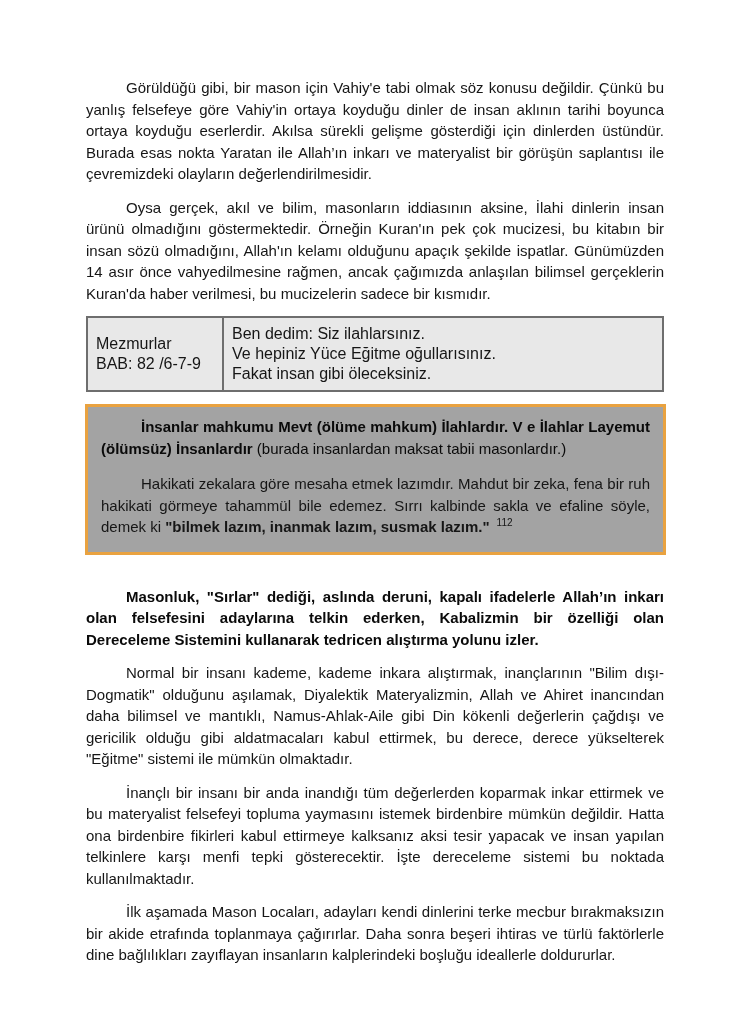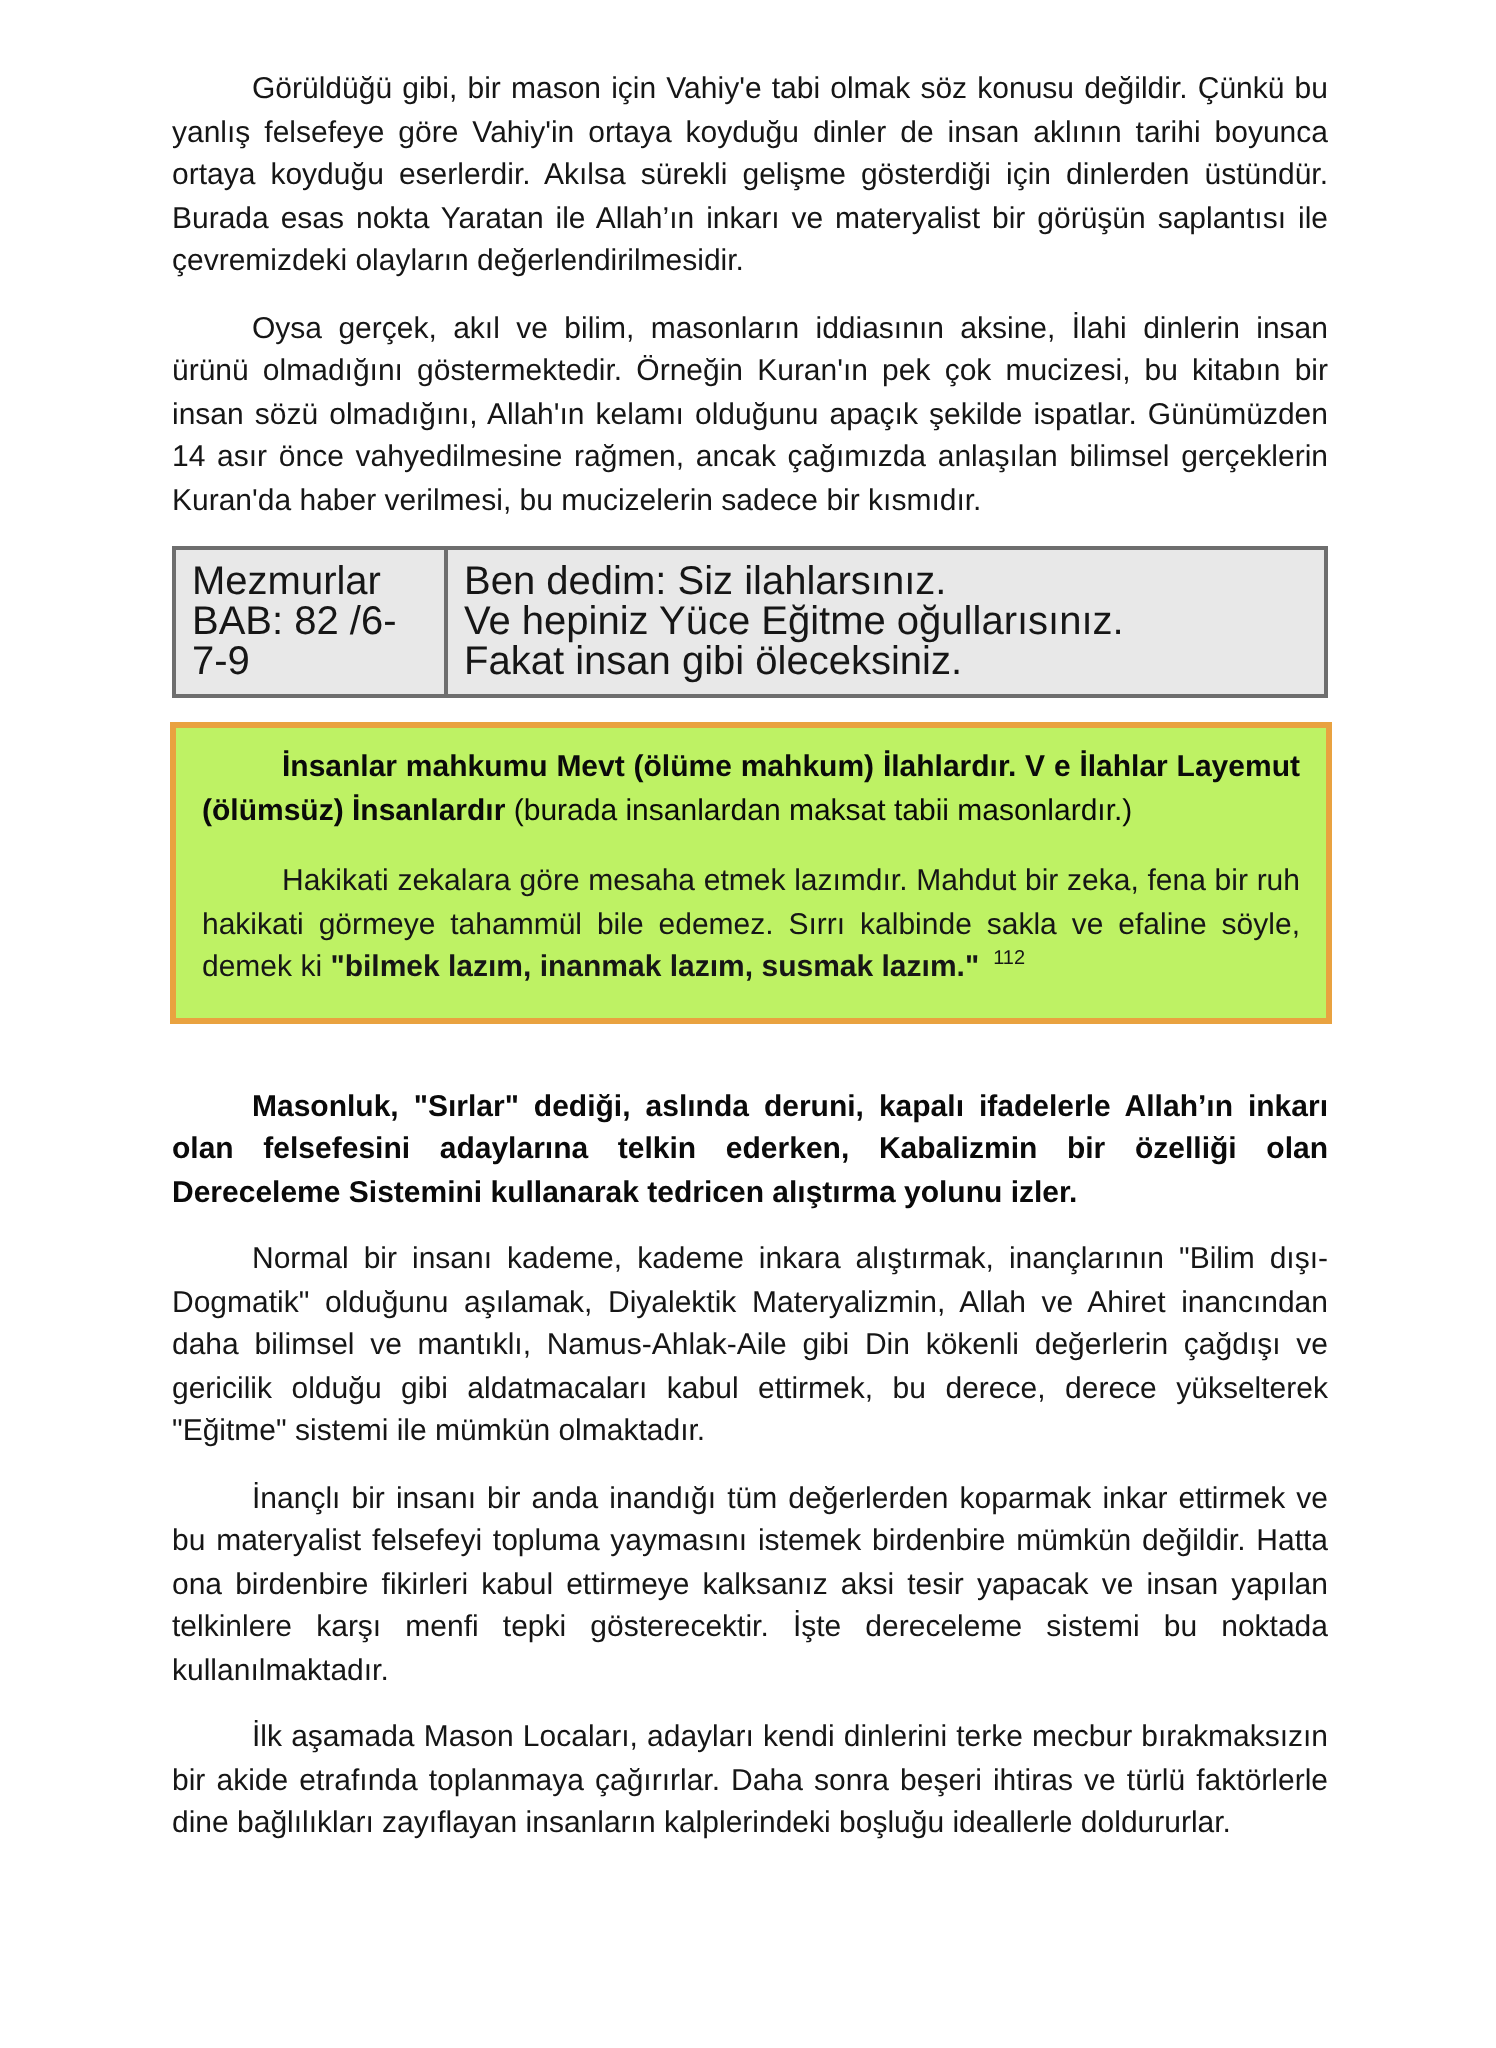--- a/index.html
+++ b/index.html
@@ -11,57 +11,57 @@
     width: 748px;
     height: 1024px;
     font-family: "Liberation Sans", "DejaVu Sans", sans-serif;
     color: #161616;
     overflow: hidden;
   }
   .page {
     box-sizing: border-box;
     width: 748px;
     height: 1024px;
-    padding: 34px 84px 0 86px;
+    padding: 77px 84px 0 86px;
     border-radius: 21px;
   }
   p.para {
     margin: 0 0 12px 0;
     font-size: 15px;
     line-height: 21.5px;
     text-align: justify;
     text-indent: 40px;
   }
   .b { font-weight: bold; }
 
   
   table.scripture {
     width: 100%;
     border-collapse: collapse;
     background: #e8e8e8;
     border: 2px solid #6e6e6e;
     margin: 2px 0 12px 0;
-    font-size: 20px;
+    font-size: 16px;
     line-height: 20px;
   }
   table.scripture td {
     padding: 6px 8px;
     vertical-align: middle;
   }
   td.ref {
     width: 118px;
     border-right: 2px solid #6e6e6e;
   }
   td.verses { padding-left: 12px; }
 
   
   .quote-box {
     box-sizing: border-box;
     border: 3px solid #e9a240;
-    background: #bef264;
+    background: #a3a3a3;
     padding: 9px 13px 12px 13px;
     margin: 0 -2px 16px -1px;
   }
   .quote-box p.para { margin-bottom: 14px; }
   .quote-box p.para:last-child { margin-bottom: 2px; }
   .quote-box .heading { color: #0a0a0a; }
 
   .emphasis {
     margin-top: 31px !important;
     font-weight: bold;

